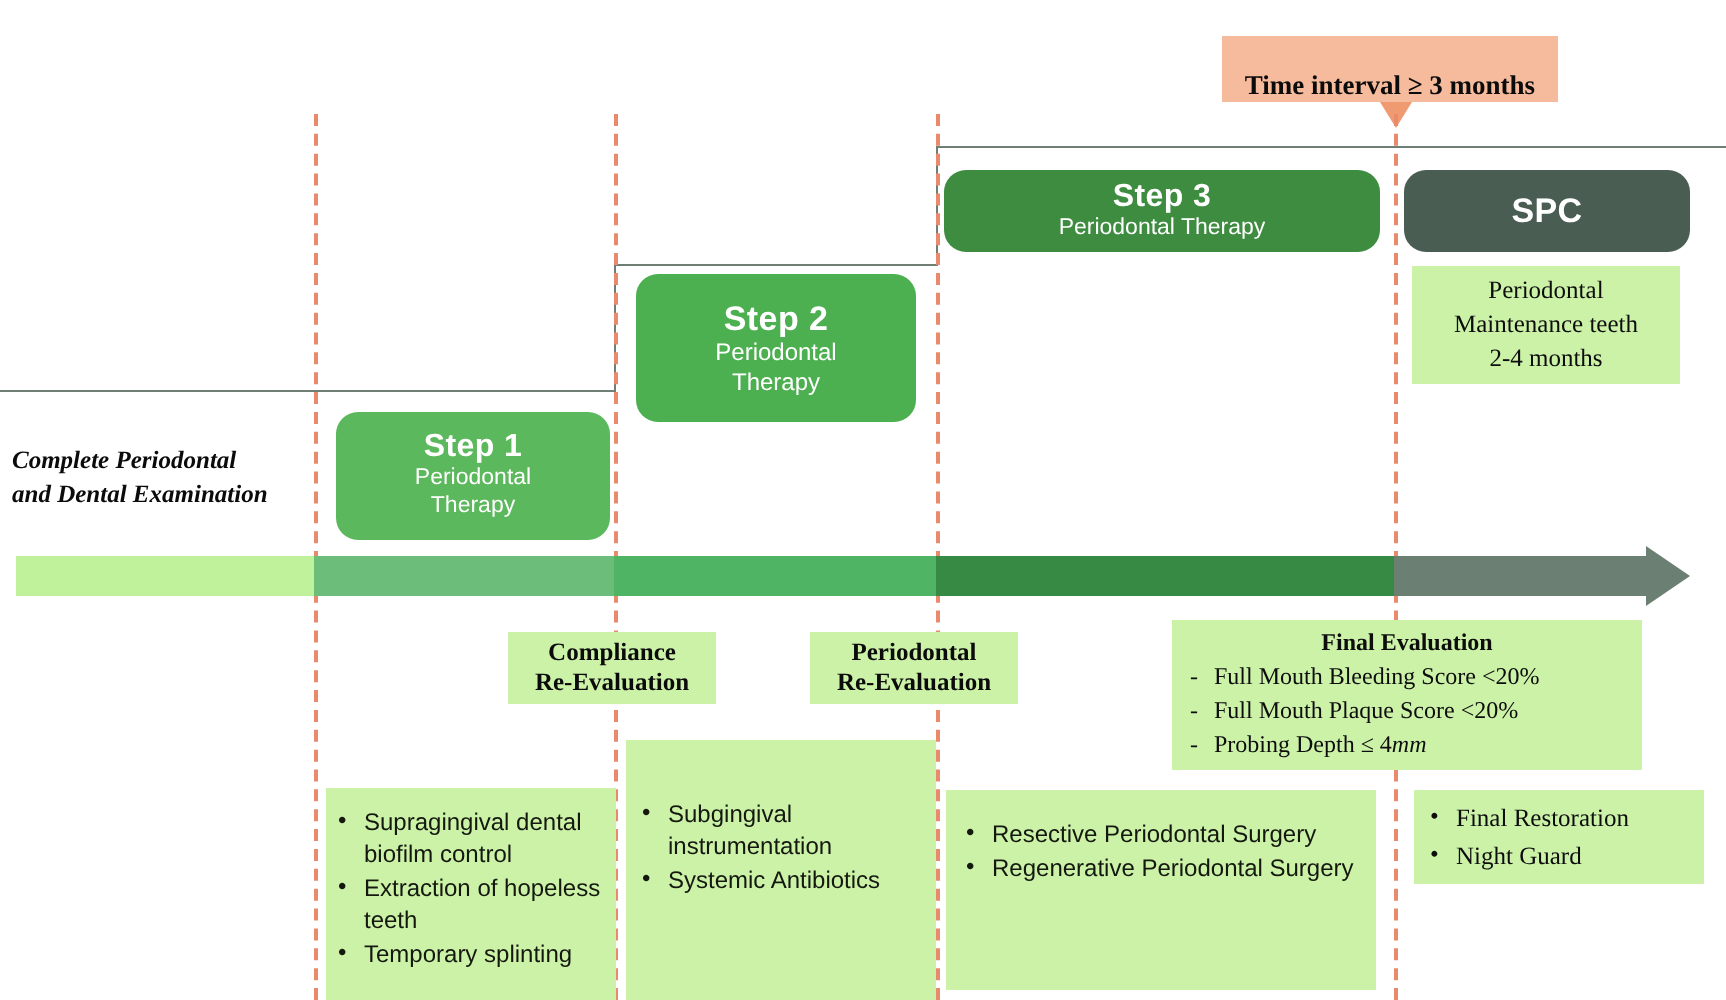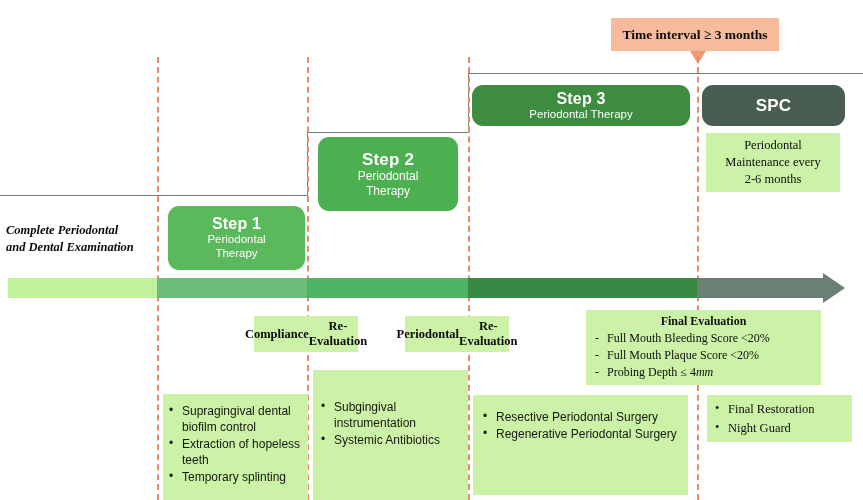--- a/index.html
+++ b/index.html
@@ -21,21 +21,21 @@
   .stepbox .t1{font-weight:bold;line-height:1.12;letter-spacing:.2px;}
   .stepbox .t2{line-height:1.18;}
 
   
   .panel{position:absolute;background:#ccf2a8;box-sizing:border-box;}
   .panel-serif{font-family:"Liberation Serif",serif;color:#0d0d0d;}
   .panel-sans{font-family:"Liberation Sans",sans-serif;color:#14180f;}
 
   .hdr{position:absolute;background:#ccf2a8;box-sizing:border-box;
        font-family:"Liberation Serif",serif;font-weight:bold;color:#0b0b0b;
-       text-align:center;display:flex;
+       text-align:center;display:flex;flex-direction:column;
        align-items:center;justify-content:center;line-height:1.2;}
 
   
   ul.bl{list-style:none;margin:0;padding:0;}
   ul.bl li{position:relative;padding-left:15px;margin:0 0 1px 0;}
   ul.bl li:before{content:"\2022";position:absolute;left:2px;top:-1px;}
   ul.dash li:before{content:"-";left:3px;top:0;}
 
   
   .caption{position:absolute;font-family:"Liberation Serif",serif;
@@ -51,21 +51,21 @@
   .tl-seg{position:absolute;height:20px;}
   .tl-head{position:absolute;width:0;height:0;
            border-top:15px solid transparent;border-bottom:15px solid transparent;}
   .it{font-style:italic;}
 </style>
 </head>
 <body>
 
 <div class="stage">
 
-  <div class="note" style="left:611px;top:18px;width:168px;height:33px;font-size:13.5px;">
+  <div class="note" style="left:611px;top:18px;width:168px;height:33px;font-size:13.5px;align-items:flex-end;">
     <span>Time interval ≥ 3 months</span>
   </div>
   <div class="note-arrow" style="left:690px;top:51px;border-left:8px solid transparent;border-right:8px solid transparent;border-top:13px solid #f09a72;"></div>
 
   <div class="rail" style="left:468px;top:73px;width:395px;"></div>
 
   <div class="rail" style="left:307px;top:132px;width:162px;"></div>
   <div class="rail-v" style="left:468px;top:73px;height:60px;"></div>
 
   <div class="rail" style="left:0px;top:195px;width:308px;"></div>
@@ -93,22 +93,22 @@
 
   <div class="stepbox" style="left:168px;top:206px;width:137px;height:64px;background:#5cb85c;">
     <div class="t1" style="font-size:16px;">Step 1</div>
     <div class="t2" style="font-size:11.5px;">Periodontal</div>
     <div class="t2" style="font-size:11.5px;">Therapy</div>
   </div>
 
   <div class="panel panel-serif" style="left:706px;top:133px;width:134px;height:59px;display:flex;flex-direction:column;
               align-items:center;justify-content:center;font-size:12.5px;line-height:1.34;">
     <div>Periodontal</div>
-    <div>Maintenance every</div>
-    <div>2-6 months</div>
+    <div>Maintenance teeth</div>
+    <div>2-4 months</div>
   </div>
 
   <div class="caption" style="left:6px;top:222px;width:150px;font-size:12.5px;">
     <div>Complete Periodontal</div>
     <div>and Dental Examination</div>
   </div>
 
   <div class="tl-seg" style="left:8px;top:278px;width:150px;background:#bff29a;"></div>
   <div class="tl-seg" style="left:157px;top:278px;width:151px;background:#6cbd79;"></div>
   <div class="tl-seg" style="left:307px;top:278px;width:162px;background:#4fb463;"></div>

